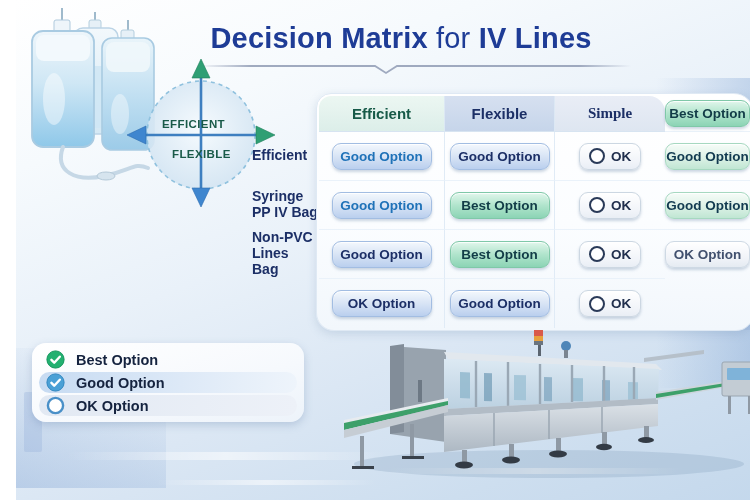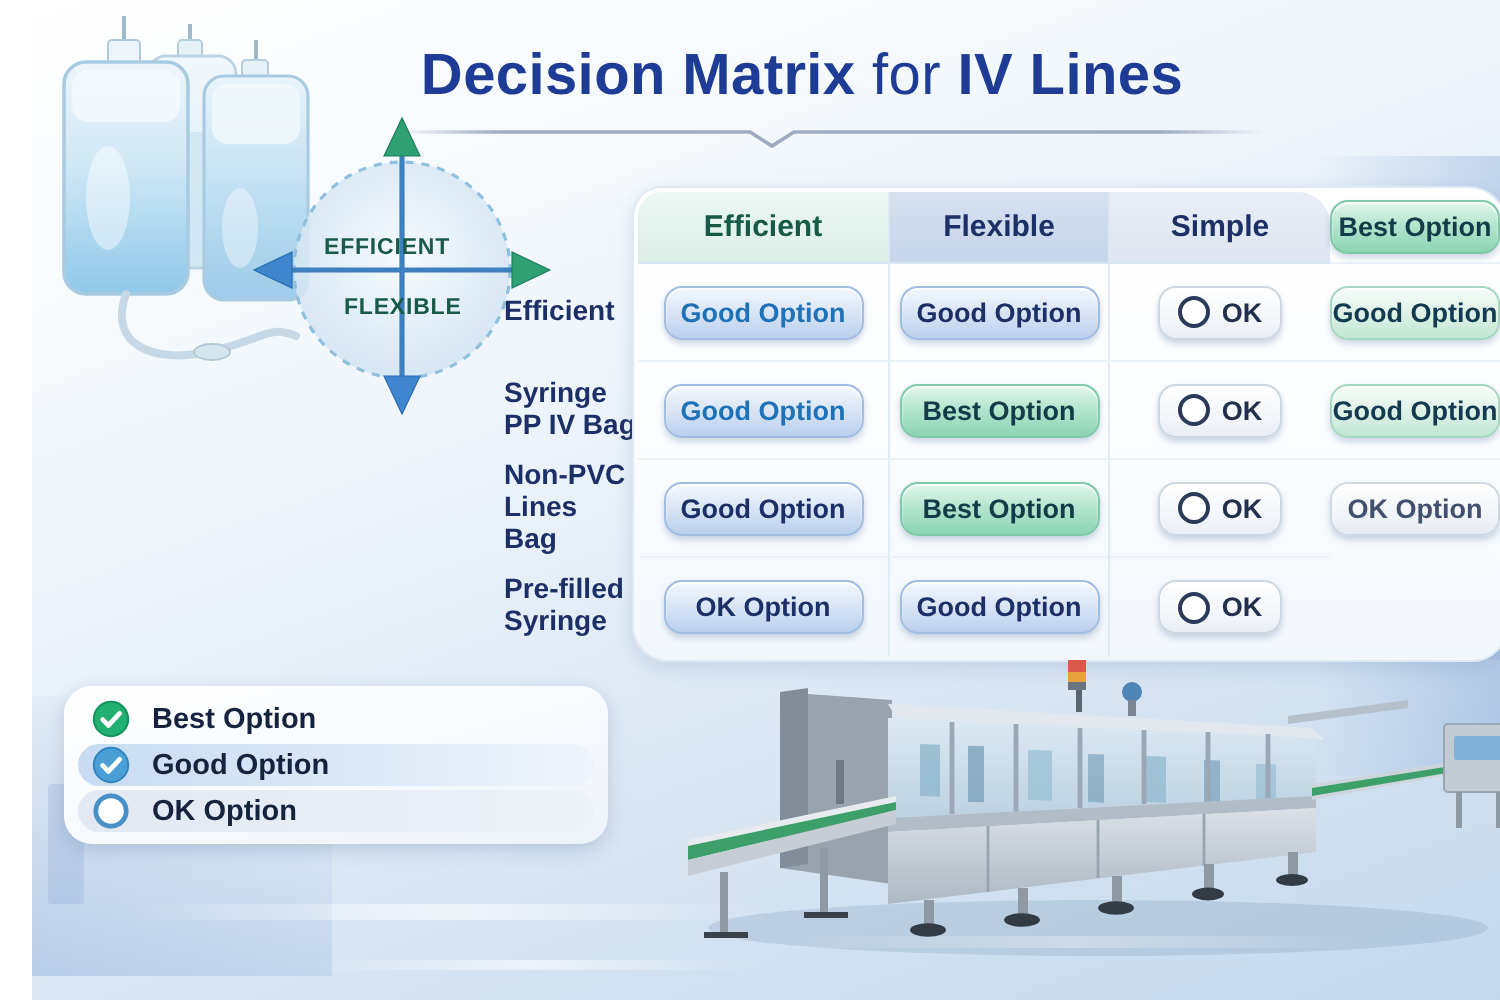--- a/index.html
+++ b/index.html
@@ -35,21 +35,21 @@
     background:linear-gradient(180deg,#ffffff 0%,#fbfdff 55%,#f2f7fc 100%);
     border:1px solid #dfe9f4;border-radius:15px 20px 18px 18px;
     box-shadow:0 3px 10px rgba(100,130,170,.22);
     display:grid;grid-template-columns:126px 110px 110px 86px;grid-template-rows:36px repeat(4,49px);
     padding:2px;box-sizing:border-box;}
   .hcell{display:flex;align-items:center;justify-content:center;font-weight:bold;font-size:15px;
     border-bottom:1px solid #d7e4f1;border-right:1px solid #dce8f4;}
   .hc0{background:linear-gradient(180deg,#ecf7f2,#dceee9);color:#175a48;border-top-left-radius:12px;}
   .hc1{background:linear-gradient(180deg,#d6e0f0,#c6d5ea);color:#1c2f66;}
   .hc2{background:linear-gradient(180deg,#eaf6f0,#ddefe9);color:#175a48;}
-  .hc3{background:linear-gradient(180deg,#e9edf6,#dee6f1);color:#1c2f66;border-top-right-radius:16px;border-right:none;}
+  .hc3{background:linear-gradient(180deg,#e9edf6,#dee6f1);color:#1c2f66;border-top-right-radius:16px;border-right:none;font-family:Liberation Serif, serif;}
   .cell{display:flex;align-items:center;justify-content:center;
     border-right:1px solid #e0ebf6;border-bottom:1px solid #eaf2fa;}
   .cell.lc{border-right:none;}
   .cell.lr{border-bottom:none;}
   
   .badge{height:27px;border-radius:9px;font-weight:bold;font-size:13.5px;
     display:flex;align-items:center;justify-content:center;box-sizing:border-box;
     box-shadow:inset 0 1px 1px rgba(255,255,255,.9), 0 2px 3px rgba(80,110,150,.28);}
   .opt{width:100px;}
   .okc{width:62px;gap:6px;}
@@ -165,22 +165,20 @@
     <span class="compass-label cl-top">EFFICIENT</span>
     <span class="compass-label cl-bottom">FLEXIBLE</span>
   </div>
 
   <div class="row-labels">
     <div class="row-label">Efficient</div>
     <div class="row-label">Syringe
 PP IV Bag</div>
     <div class="row-label">Non-PVC
 Lines Bag</div>
-    <div class="row-label">Pre-filled
-Syringe</div>
   </div>
 
   <div class="matrix-card">
     <div class="hcell hc0">Efficient</div>
     <div class="hcell hc1">Flexible</div>
     <div class="hcell hc3">Simple</div>
 
     <div class="cell">
       <span class="badge opt v-best">Best Option</span>
       </div>

